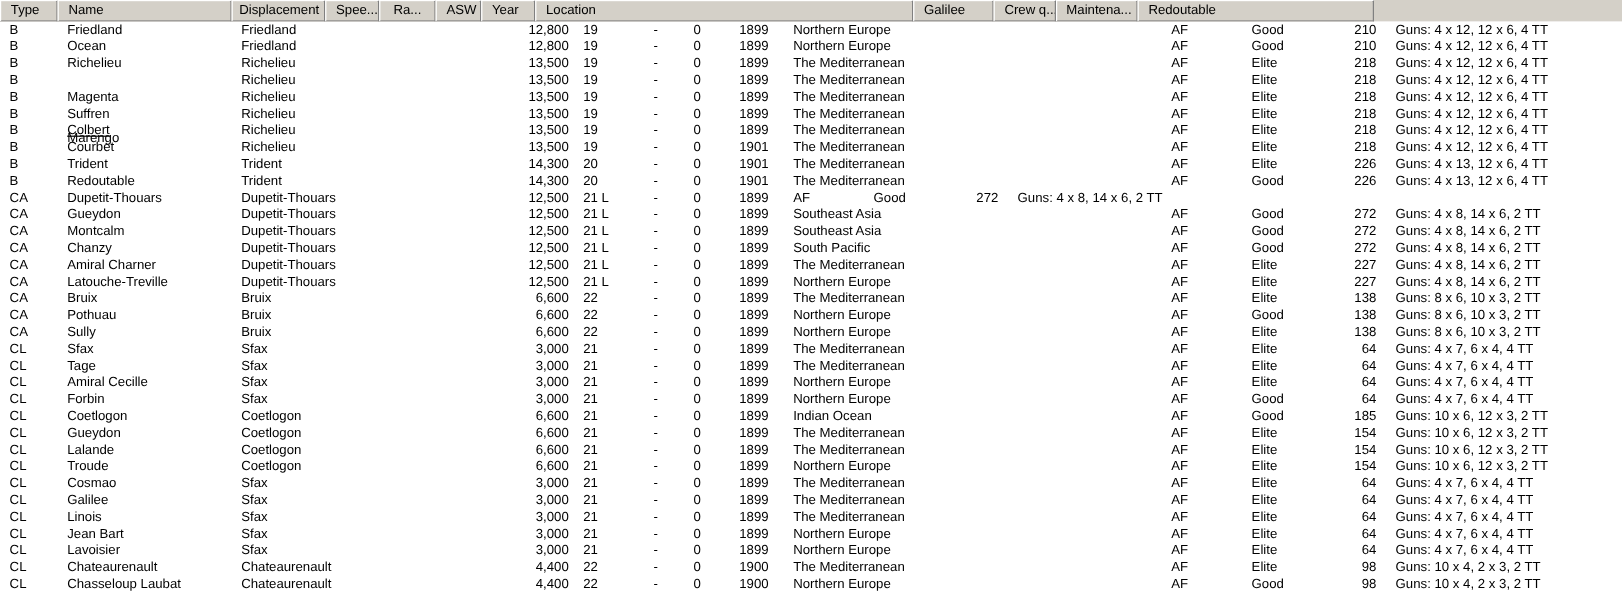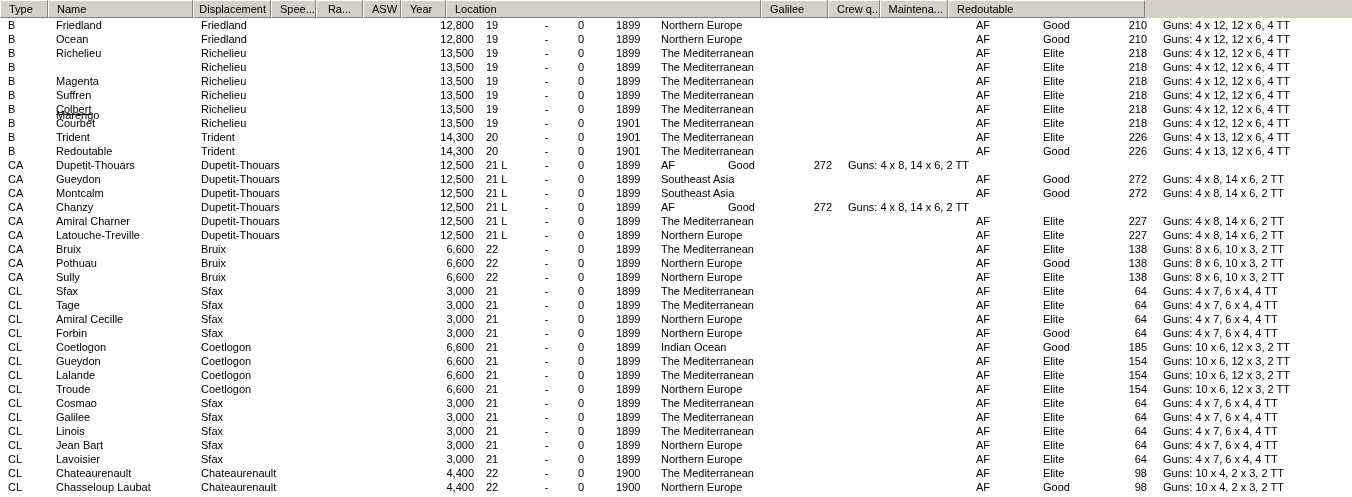--- a/index.html
+++ b/index.html
@@ -274,20 +274,21 @@
       </div>
       <div class="trow">
         <div class="tcell a-left" style="width: 48px;">CA</div>
         <div class="tcell a-left" style="width: 145px;">Chanzy</div>
         <div class="tcell a-left" style="width: 207px;">Dupetit-Thouars</div>
         <div class="tcell a-right" style="width: 78px;">12,500</div>
         <div class="tcell a-left" style="width: 45px;">21 L</div>
         <div class="tcell a-center" style="width: 47px;">-</div>
         <div class="tcell a-left" style="width: 38px;">0</div>
         <div class="tcell a-left" style="width: 45px;">1899</div>
+        <div class="tcell a-left" style="width: 315px;">South Pacific</div>
         <div class="tcell a-left" style="width: 67px;">AF</div>
         <div class="tcell a-left" style="width: 52px;">Good</div>
         <div class="tcell a-right pr8" style="width: 68px;">272</div>
         <div class="tcell a-left" style="width: 197px;">Guns: 4 x 8, 14 x 6, 2 TT</div>
       </div>
       <div class="trow">
         <div class="tcell a-left" style="width: 48px;">CA</div>
         <div class="tcell a-left" style="width: 145px;">Amiral Charner</div>
         <div class="tcell a-left" style="width: 207px;">Dupetit-Thouars</div>
         <div class="tcell a-right" style="width: 78px;">12,500</div>

